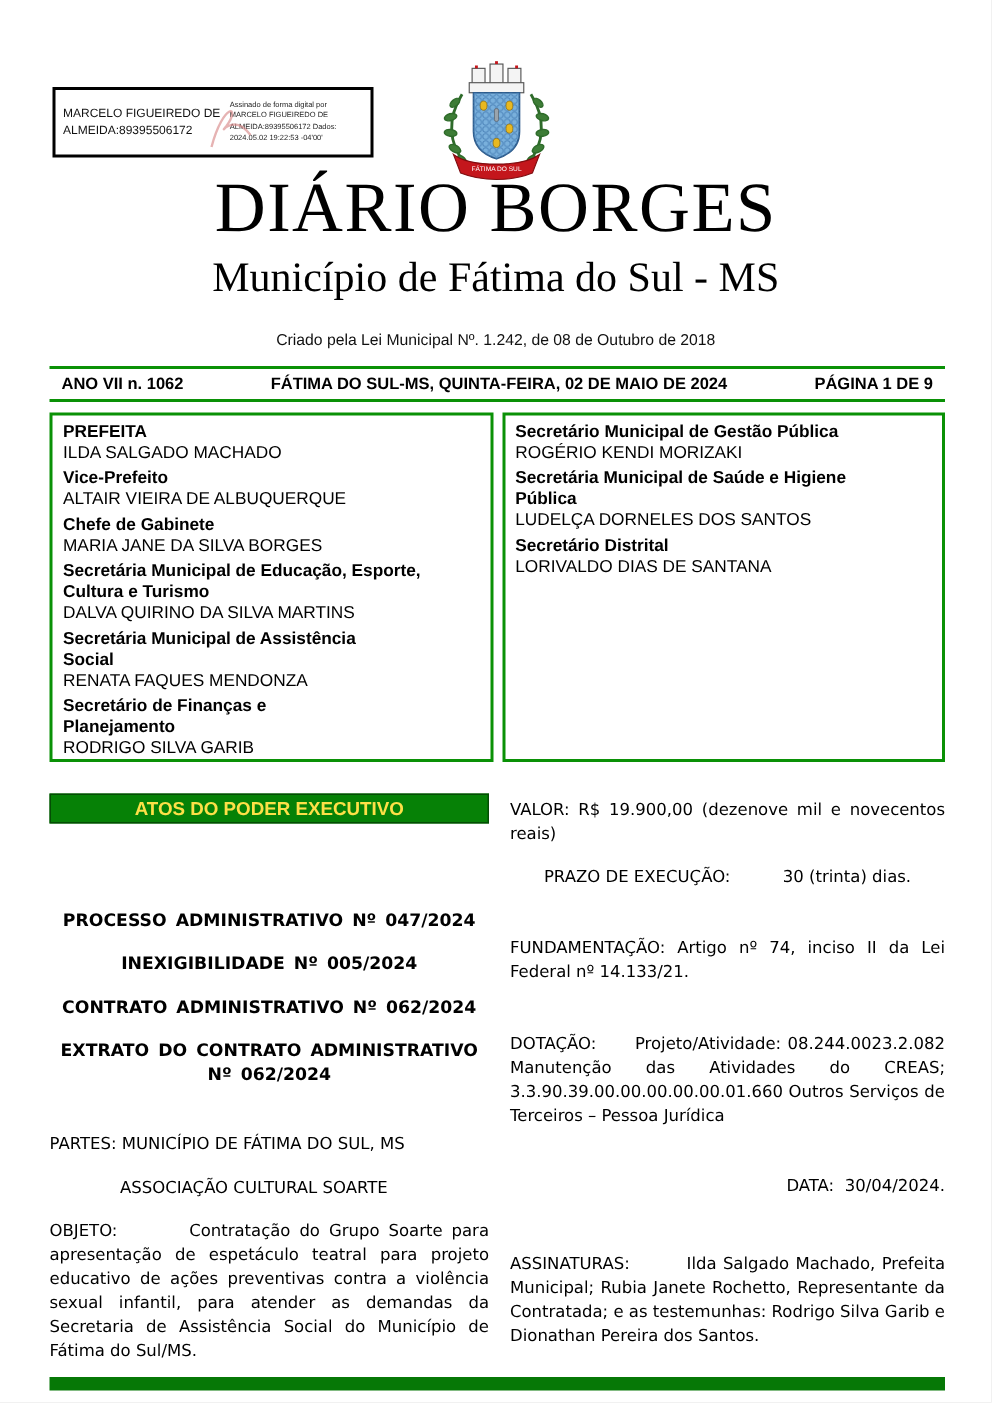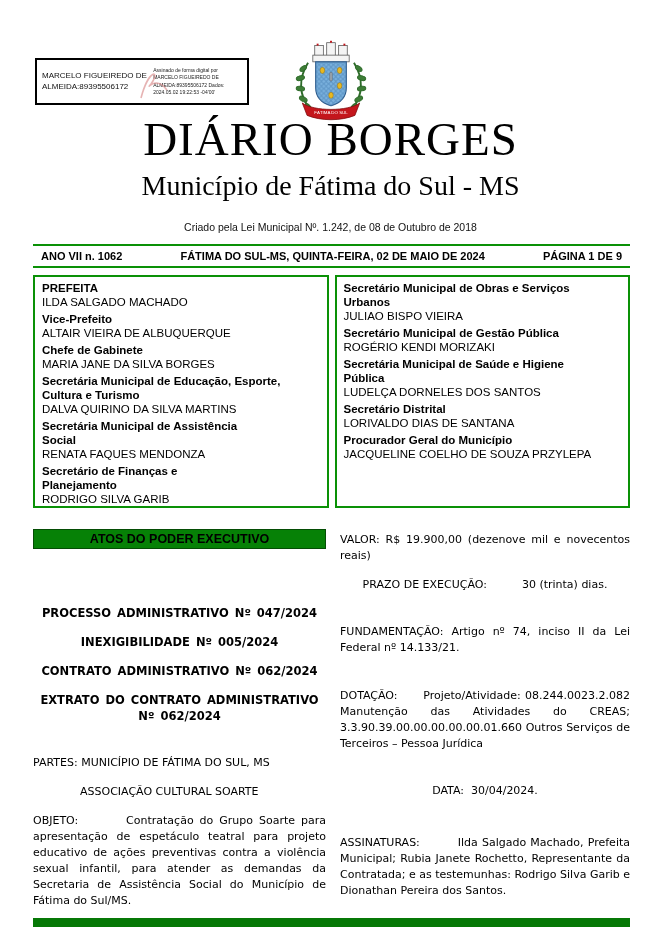--- a/index.html
+++ b/index.html
@@ -52,21 +52,21 @@
     line-height:1.22; flex:1; background:#fff;
   }
   .official { margin-bottom:3px; }
   .official .role { font-weight:bold; white-space:pre-line; }
   .official .name { white-space:pre-line; }
   
   .banner {
     position:absolute; left:33px; width:293px; height:20px;
     background:#068106; border:1px solid #044d04;
     display:flex; align-items:center; justify-content:center;
-    font-weight:bold; font-size:12.5px; color:#000000;
+    font-weight:bold; font-size:12.5px; color:#fde047;
   }
   .banner.b1 { top:529px; }
   .banner.b2 { top:564px; }
   
   .col-left {
     position:absolute; left:33px; top:600px; width:293px;
     font-family:"DejaVu Sans", sans-serif; font-size:11px; line-height:1.45;
   }
   .col-right {
     position:absolute; left:340px; top:532px; width:290px;
@@ -78,21 +78,21 @@
   }
   .heading-c.first { margin-top:5px; }
   .p-partes { margin-top:31px; }
   .p-partes2 { margin-top:13px; padding-left:47px; }
   .p-objeto { margin-top:13px; text-align:justify; }
   .rp { text-align:justify; }
   .rp.valor { margin-bottom:13px; }
   .rp.prazo { margin-bottom:31px; text-align:center; }
   .rp.fund { margin-bottom:32px; }
   .rp.dot { margin-bottom:32px; }
-  .rp.data { margin-bottom:36px; text-align:center; }
+  .rp.data { margin-bottom:36px; text-align:right; }
   
   .footer-bar {
     position:absolute; left:33px; top:918px; width:597px; height:9px;
     background:#067806;
   }
 </style>
 </head>
 <body>
 
 <div class="page">
@@ -187,40 +187,31 @@
         <div class="name">RENATA FAQUES MENDONZA</div>
       </div>
       <div class="official">
         <div class="role">Secretário de Finanças e
 Planejamento</div>
         <div class="name">RODRIGO SILVA GARIB</div>
       </div>
     </div>
     <div class="off-box">
       <div class="official">
-        <div class="role">Secretário Municipal de Obras e Serviços
-Urbanos</div>
-        <div class="name">JULIAO BISPO VIEIRA</div>
-      </div>
-      <div class="official">
         <div class="role">Secretário Municipal de Gestão Pública</div>
         <div class="name">ROGÉRIO KENDI MORIZAKI</div>
       </div>
       <div class="official">
         <div class="role">Secretária Municipal de Saúde e Higiene
 Pública</div>
         <div class="name">LUDELÇA DORNELES DOS SANTOS</div>
       </div>
       <div class="official">
         <div class="role">Secretário Distrital</div>
         <div class="name">LORIVALDO DIAS DE SANTANA</div>
-      </div>
-      <div class="official">
-        <div class="role">Procurador Geral do Município</div>
-        <div class="name">JACQUELINE COELHO DE SOUZA PRZYLEPA</div>
       </div>
     </div>
   </div>
 
   <div class="banner b1">ATOS DO PODER EXECUTIVO</div>
 
   <div class="col-left">
     <div class="heading-c first">PROCESSO ADMINISTRATIVO Nº 047/2024</div>
     <div class="heading-c">INEXIGIBILIDADE Nº 005/2024</div>
     <div class="heading-c">CONTRATO ADMINISTRATIVO Nº 062/2024</div>

